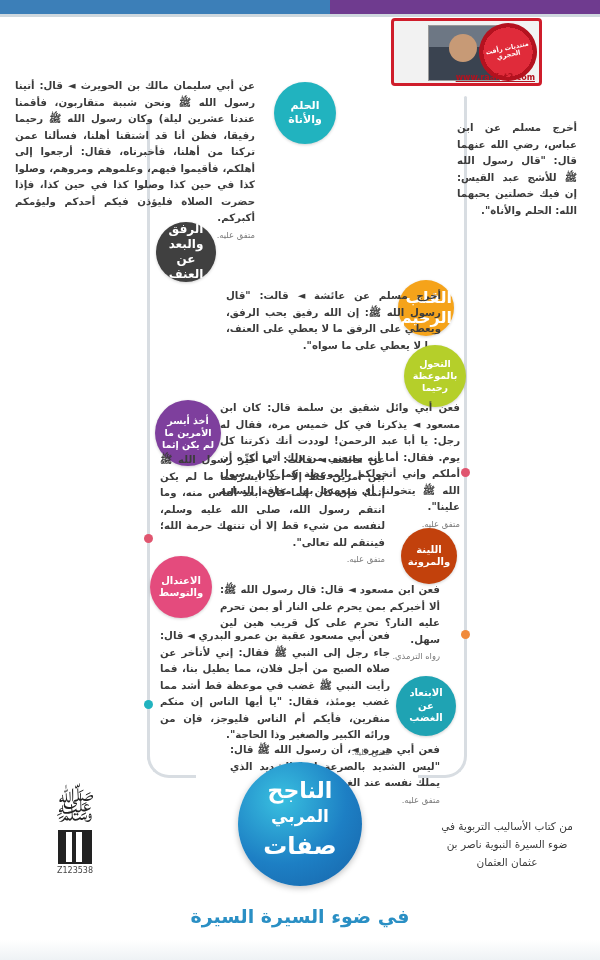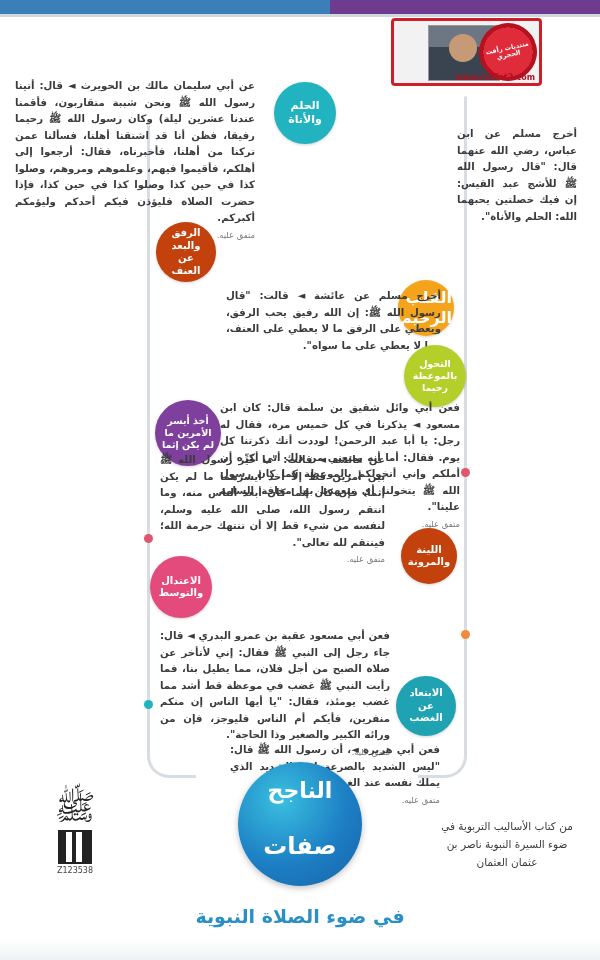--- a/index.html
+++ b/index.html
@@ -38,20 +38,21 @@
     position:absolute;top:2px;right:2px;width:58px;height:58px;border-radius:50%;
     background:radial-gradient(circle,#e02b3a 0 60%,#b4121f 60% 100%);
     color:#fff;font-size:6.5px;line-height:1.15;text-align:center;
     display:flex;align-items:center;justify-content:center;
     transform:rotate(-12deg);padding:4px;box-sizing:border-box;
     font-weight:bold;
   }
   .logo .url{
     position:absolute;bottom:1px;right:4px;font-size:8px;color:#b4121f;font-weight:bold;
     direction:ltr;
+    text-decoration:underline;
   }
   
   .spine{position:absolute;background:#d8dde2;width:3px;border-radius:2px;}
   .dot{position:absolute;width:9px;height:9px;border-radius:50%;}
   
   .bubble{
     position:absolute;border-radius:50%;
     display:flex;align-items:center;justify-content:center;text-align:center;
     color:#ffffff;font-weight:bold;line-height:1.25;
     box-shadow:0 1px 3px rgba(0,0,0,.18);
@@ -130,24 +131,24 @@
 <div class="arc" style="left:147px;top:735px;width:46px;height:40px;border-bottom:3px solid #d8dde2;border-bottom-left-radius:22px;border-right:none;border-left:3px solid #d8dde2;"></div>
 
 <div class="bubble" style="left:274px;top:82px;width:62px;height:62px;background:#21b3bf;font-size:11px;">
   <span>الحلم والأناة</span>
 </div>
 <div class="txt" style="right:345px;top:78px;width:240px;">
   <b>عن أبي سليمان مالك بن الحويرث ◄ قال: أتينا رسول الله ﷺ ونحن شببة متقاربون، فأقمنا عندنا عشرين ليلة) وكان رسول الله ﷺ رحيما رفيقا، فظن أنا قد اشتقنا أهلنا، فسألنا عمن تركنا من أهلنا، فأخبرناه، فقال: أرجعوا إلى أهلكم، فأقيموا فيهم، وعلموهم ومروهم، وصلوا كذا في حين كذا وصلوا كذا في حين كذا، فإذا حضرت الصلاة فليؤذن فيكم أحدكم وليؤمكم أكبركم.</b>
   <span class="src">متفق عليه.</span>
 </div>
 
-<div class="bubble" style="left:156px;top:222px;width:60px;height:60px;background:#c2410c;font-size:10px;">
+<div class="bubble" style="left:156px;top:222px;width:60px;height:60px;background:#404040;font-size:12px;">
   <span>الرفق والبعد عن العنف</span>
 </div>
-<div class="txt" style="right:23px;top:126px;width:120px;">
+<div class="txt" style="right:23px;top:120px;width:120px;">
   <b>أخرج مسلم عن ابن عباس، رضي الله عنهما قال: "قال رسول الله ﷺ للأشج عبد القيس: إن فيك خصلتين يحبهما الله: الحلم والأناة".</b>
 </div>
 
 <div class="bubble" style="left:398px;top:280px;width:56px;height:56px;background:#f5a31a;font-size:16px;text-align:right;">
   <span>القلب الرحيم</span>
 </div>
 <div class="txt" style="right:159px;top:288px;width:215px;">
   <b>أخرج مسلم عن عائشة ◄ قالت: "قال رسول الله ﷺ: إن الله رفيق يحب الرفق، ويعطي على الرفق ما لا يعطي على العنف، وما لا يعطي على ما سواه".</b>
 </div>
 
@@ -164,43 +165,46 @@
 </div>
 <div class="txt" style="right:215px;top:452px;width:225px;">
   <b>عن عائشة ◄ قالت: "ما خُيِّر رسول الله ﷺ بين أمرين قط إلا أخذ أيسرهما ما لم يكن إثما، فإن كان إثما كان أبعد الناس منه، وما انتقم رسول الله، صلى الله عليه وسلم، لنفسه من شيء قط إلا أن تنتهك حرمة الله؛ فينتقم لله تعالى".</b>
   <span class="src">متفق عليه.</span>
 </div>
 
 <div class="bubble" style="left:401px;top:528px;width:56px;height:56px;background:#c2410c;font-size:10px;">
   <span>اللينة والمرونة</span>
 </div>
 <div class="txt" style="right:160px;top:582px;width:220px;">
+  <b>فعن ابن مسعود ◄ قال: قال رسول الله ﷺ: ألا أخبركم بمن يحرم على النار أو بمن تحرم عليه النار؟ تحرم على كل قريب هين لين سهل.</b>
+  <span class="src">رواه الترمذي.</span>
 </div>
 
 <div class="bubble" style="left:150px;top:556px;width:62px;height:62px;background:#e44b7d;font-size:10px;">
   <span>الاعتدال والتوسط</span>
 </div>
 <div class="txt" style="right:210px;top:628px;width:230px;">
   <b>فعن أبي مسعود عقبة بن عمرو البدري ◄ قال: جاء رجل إلى النبي ﷺ فقال: إني لأتأخر عن صلاة الصبح من أجل فلان، مما يطيل بنا، فما رأيت النبي ﷺ غضب في موعظة قط أشد مما غضب يومئذ، فقال: "يا أيها الناس إن منكم منفرين، فأيكم أم الناس فليوجز، فإن من ورائه الكبير والصغير وذا الحاجة".</b>
   <span class="src">متفق عليه.</span>
 </div>
 
 <div class="bubble" style="left:396px;top:676px;width:60px;height:60px;background:#1fa3b3;font-size:10px;">
   <span>الابتعاد عن الغضب</span>
 </div>
 <div class="txt" style="right:160px;top:742px;width:210px;">
   <b>فعن أبي هريرة ◄، أن رسول الله ﷺ قال: "ليس الشديد بالصرعة إنما الشديد الذي يملك نفسه عند الغضب.</b>
   <span class="src">متفق عليه.</span>
 </div>
 
 <div class="bigcircle">
   <span class="bc1">الناجح</span>
+  <span class="bc2">المربي</span>
   <span class="bc3">صفات</span>
 </div>
-<div class="footline">في ضوء الصلاة النبوية</div>
+<div class="footline">في ضوء السيرة السيرة</div>
 
 <div class="credit">من كتاب الأساليب التربوية في ضوء السيرة النبوية ناصر بن عثمان العثمان</div>
 
 <div class="calig">
   <div class="glyph">ﷺ</div>
   <div class="qr"></div>
   <div class="code">Z123538</div>
 </div>
 
 <div class="bottomfade"></div>

